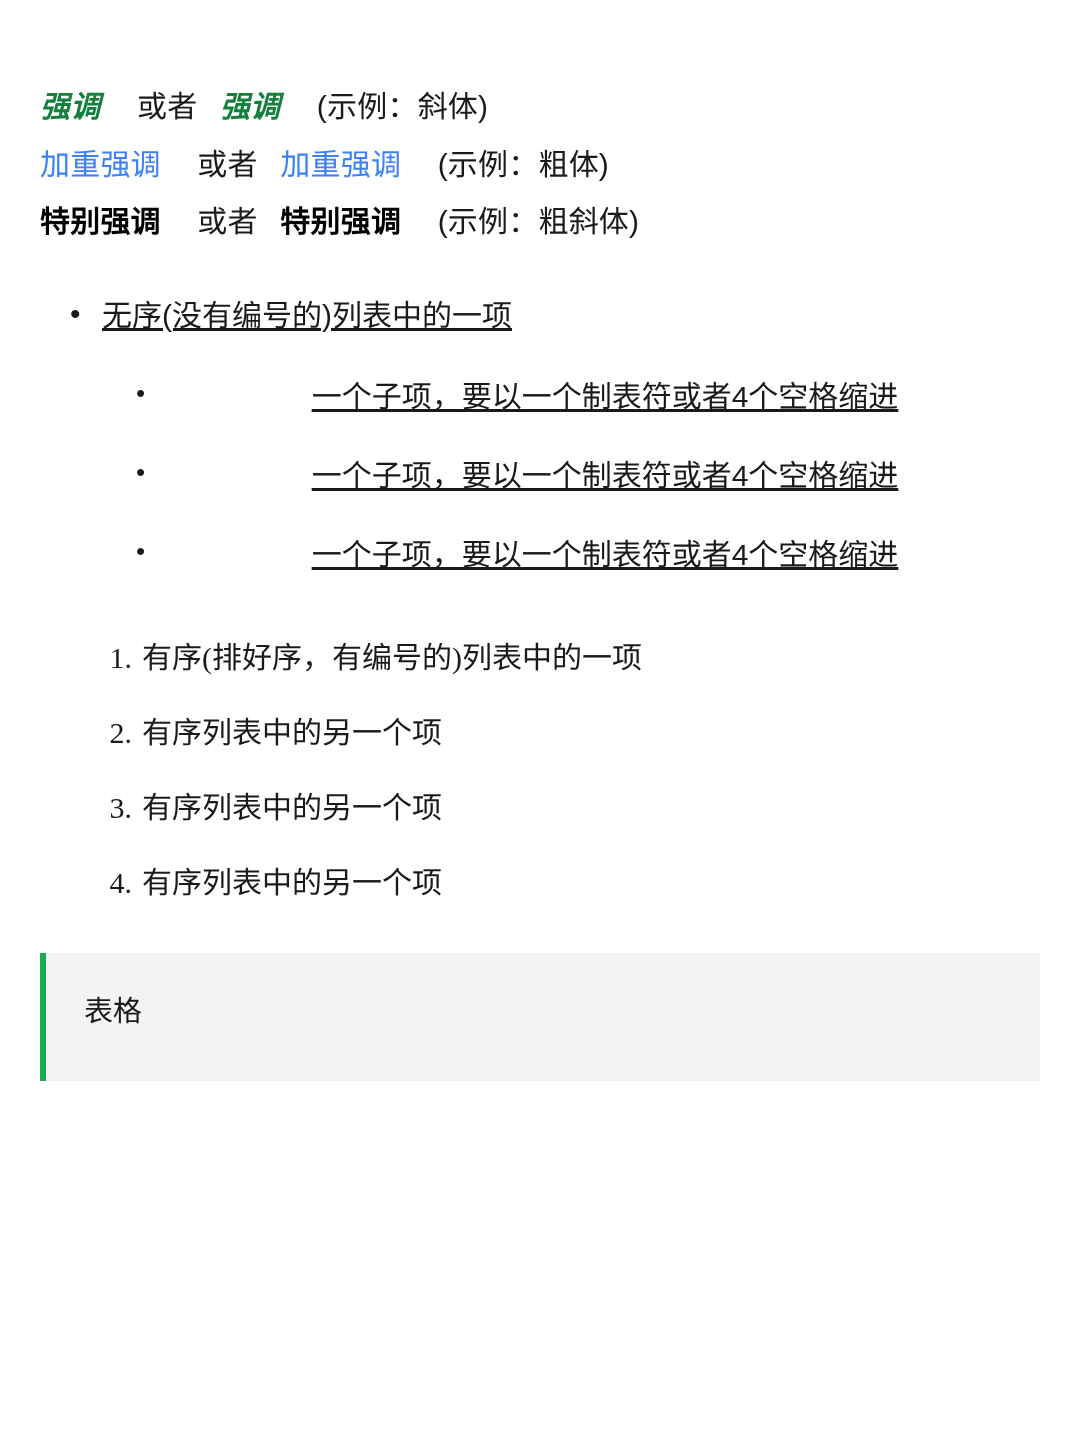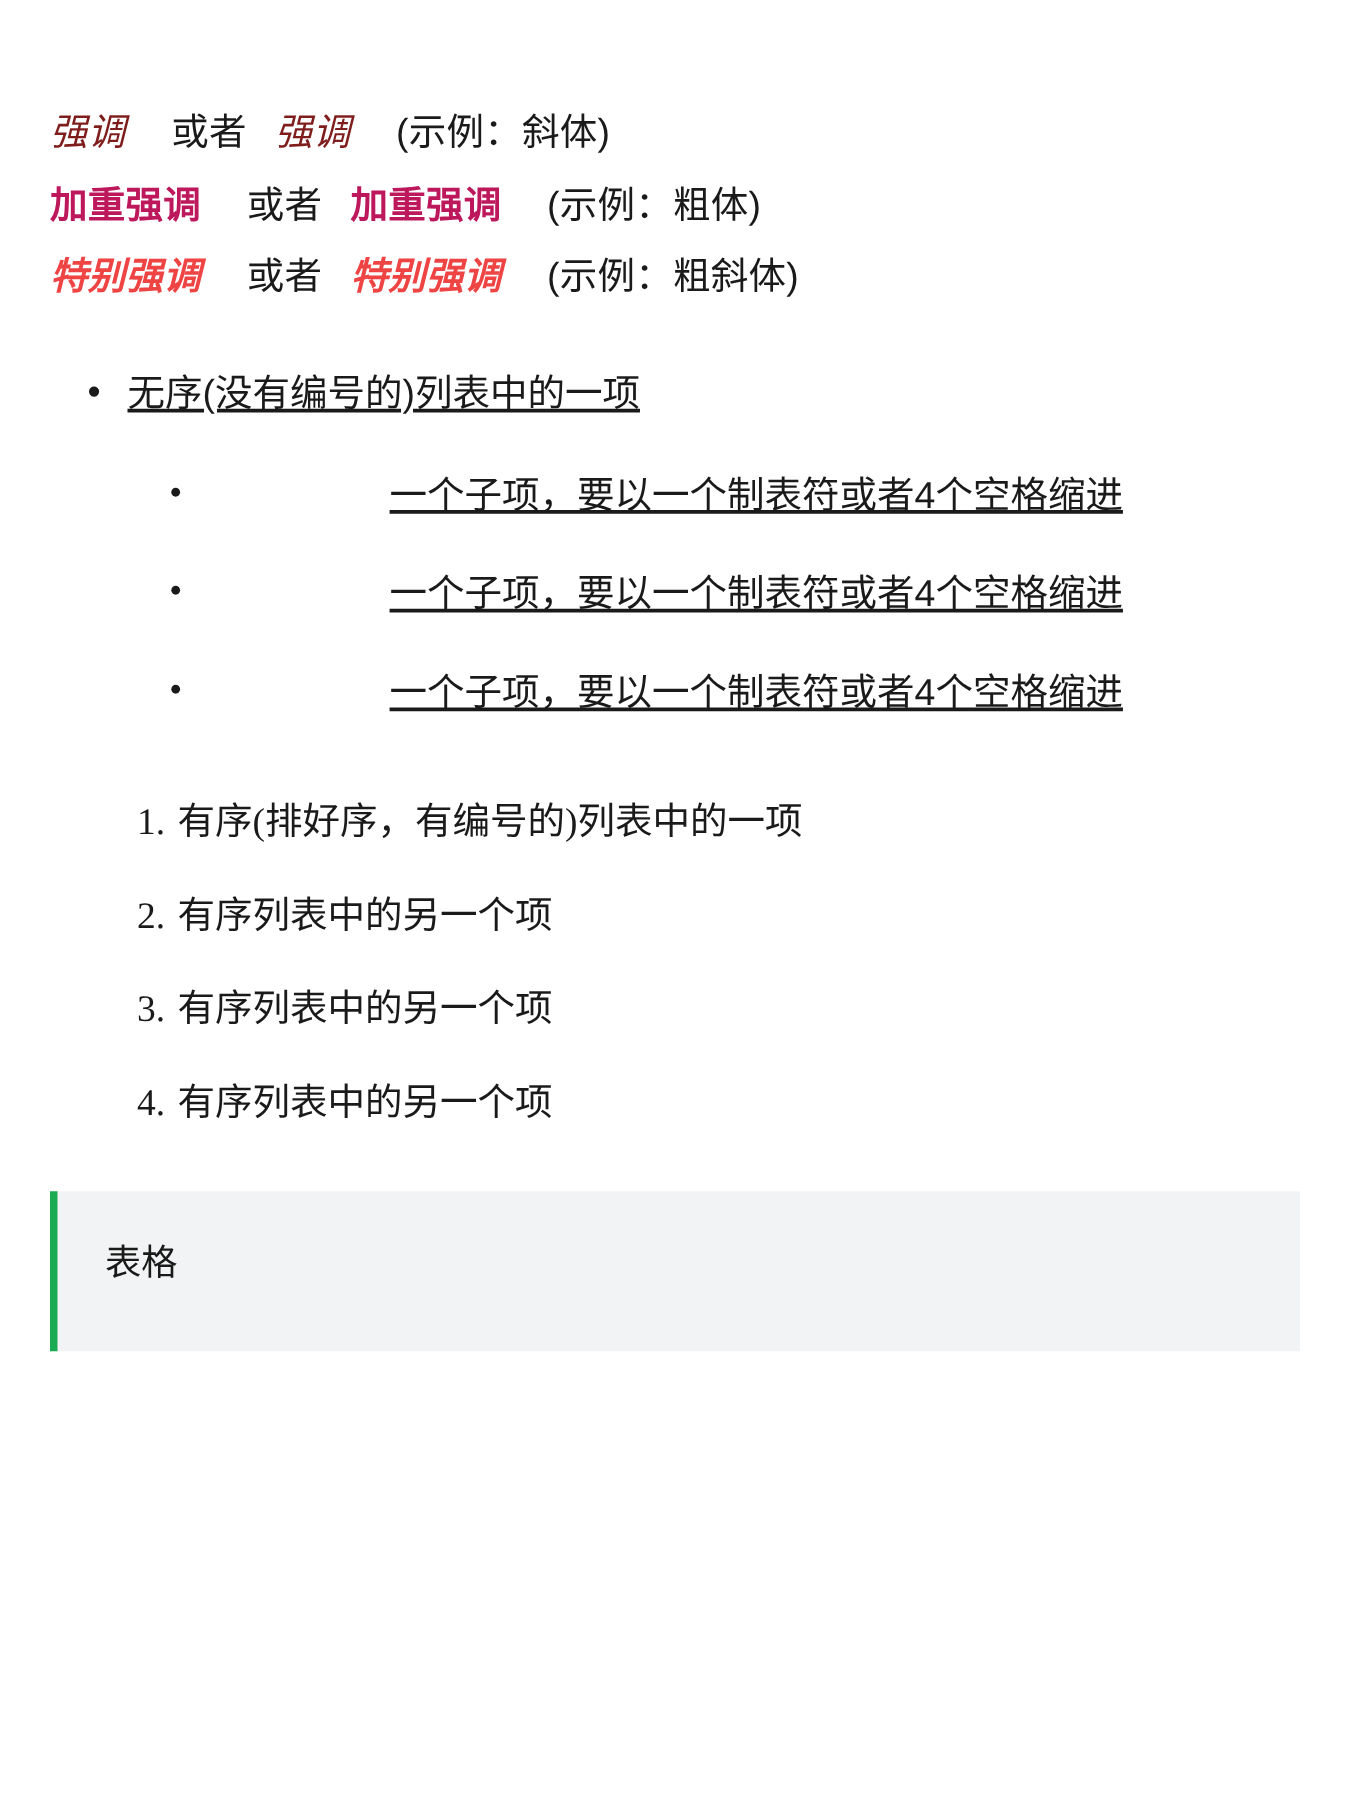--- a/index.html
+++ b/index.html
@@ -27,32 +27,31 @@
     margin: 0 0 6px 0;
   }
   .emph-line {
     font-size: 30px;
     line-height: 1.92;
     letter-spacing: 0.2px;
     white-space: nowrap;
   }
   .em-italic {
     font-style: italic;
-    font-weight: 400;
-    color: #7f1d1d;
+    font-weight: 700;
+    color: #15803d;
   }
   .em-bold {
-    font-weight: bold;
+    font-weight: normal;
     font-style: normal;
-    color: #be185d;
+    color: #3b82f6;
   }
   .em-bolditalic {
     font-weight: bold;
-    font-style: italic;
-    color: #ef4444;
+    color: #000000;
   }
   .plain {
     color: #1a1a1a;
     font-style: normal;
     font-weight: 400;
     margin-left: 14px;
   }
 
   
   .ul-root {

